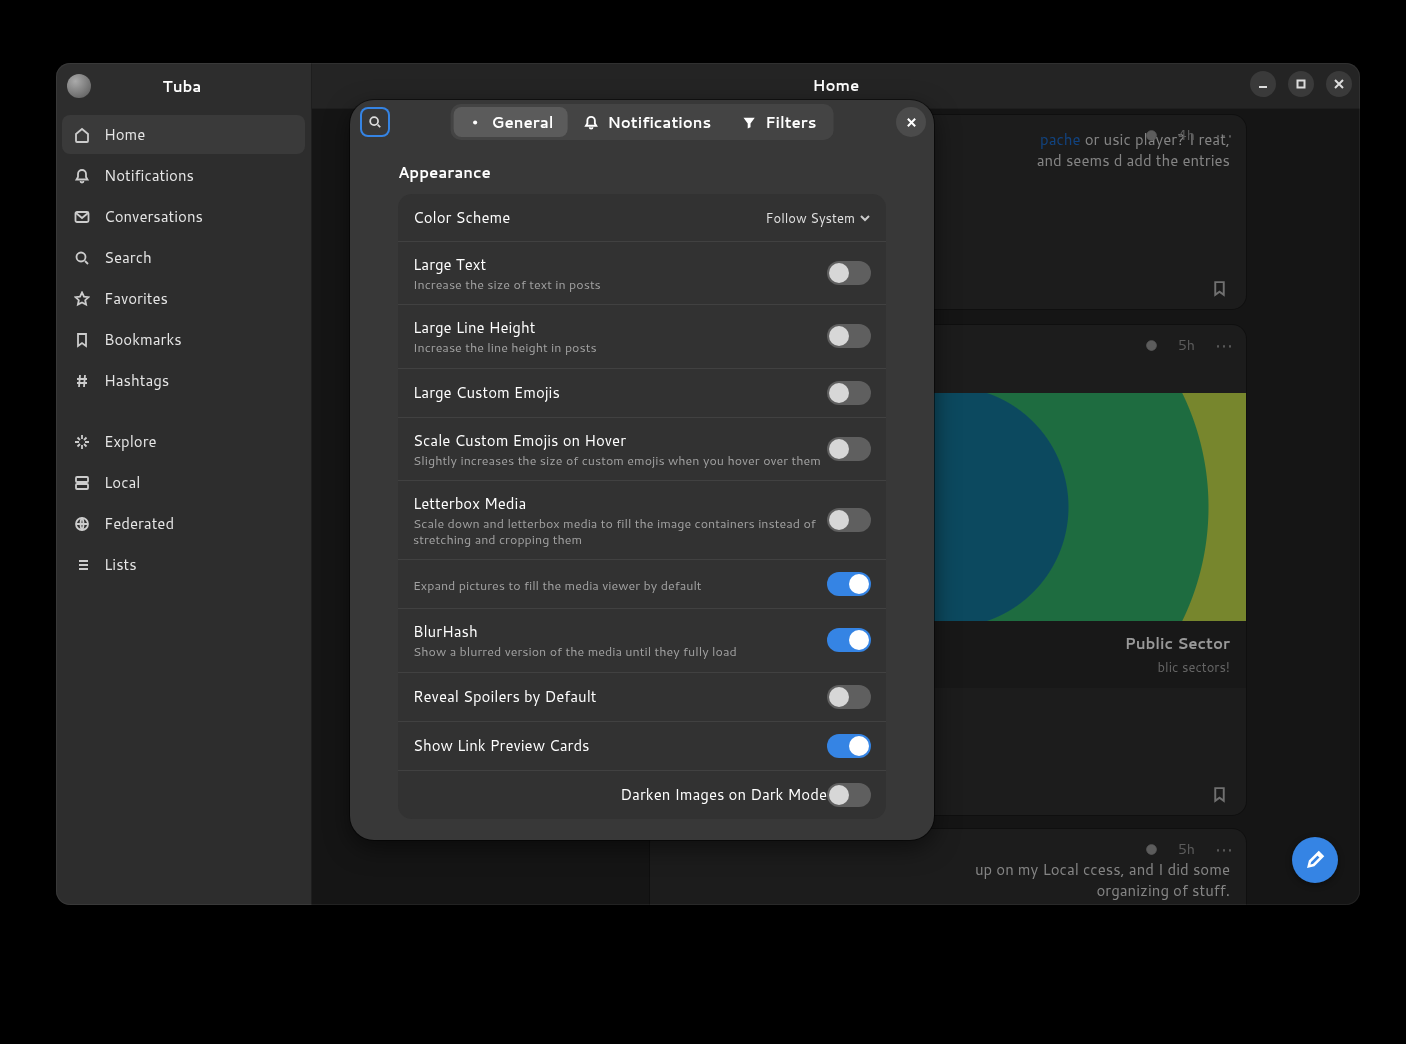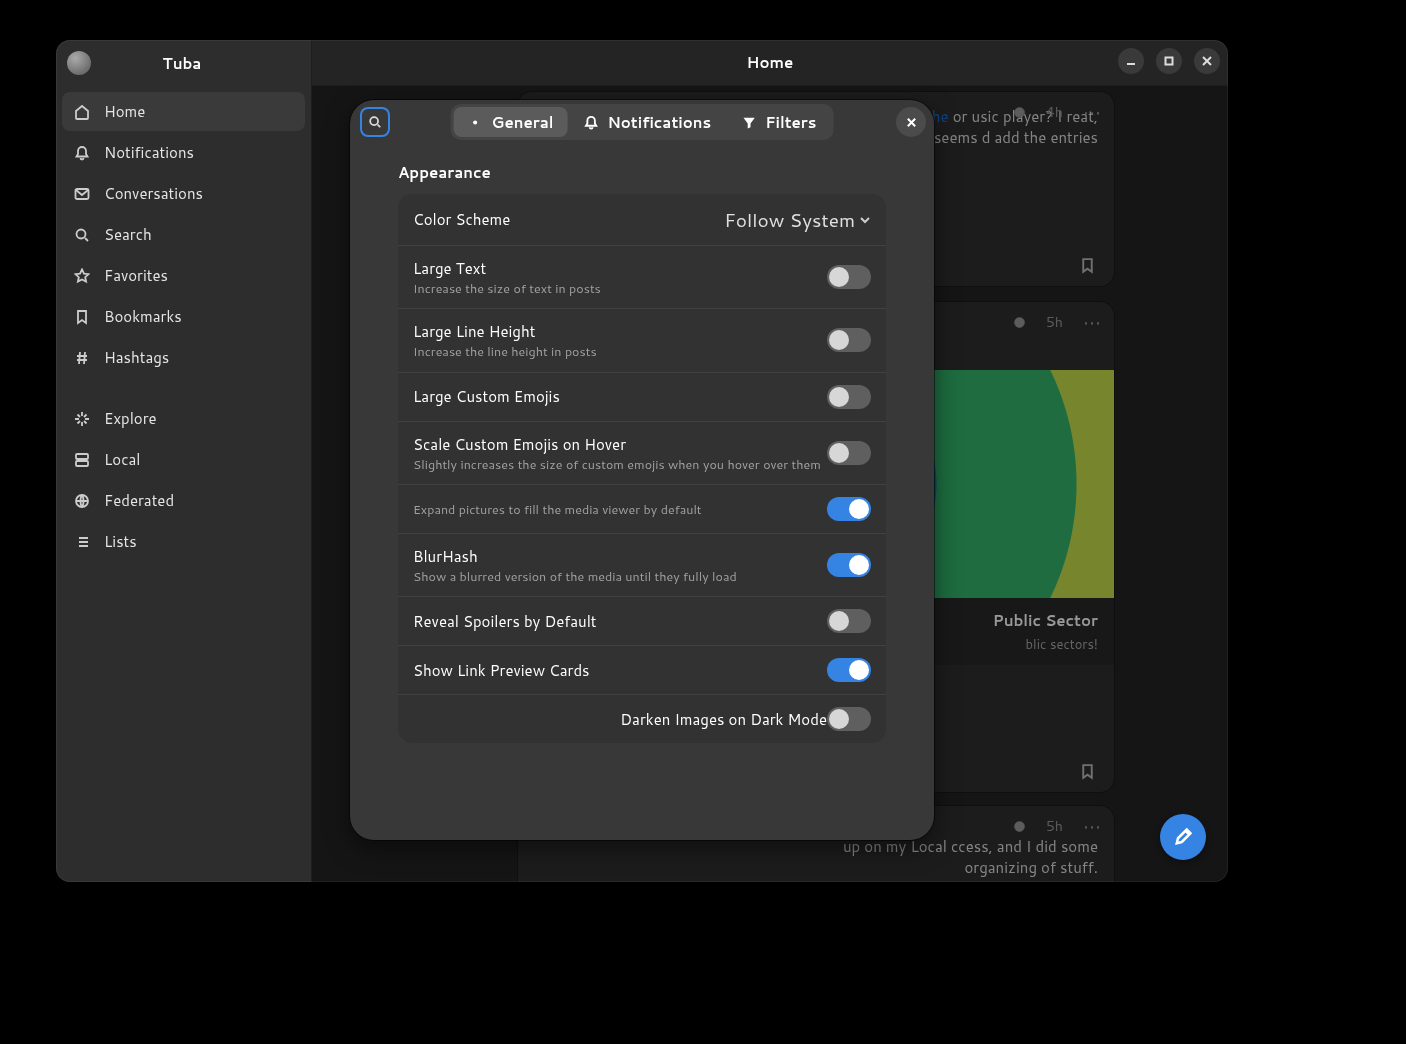--- a/index.html
+++ b/index.html
@@ -1,22 +1,22 @@
 <!DOCTYPE html>
 <html><head>
 <meta charset="utf-8">
 <style>
   * { box-sizing: border-box; margin: 0; padding: 0; }
   html, body { width: 1406px; height: 1044px; background: #000; font-family: "Cantarell", "Segoe UI", "Helvetica Neue", sans-serif; color: #e6e6e6; overflow: hidden; }
 
   
   .window {
     position: absolute;
-    left: 56px; top: 40px;
-    width: 1172px; height: 842px;
+    left: 56px; top: 63px;
+    width: 1304px; height: 842px;
     background: #242424;
     border-radius: 14px;
     overflow: hidden;
     box-shadow: 0 0 0 1px #000;
     display: flex;
   }
   .window::after{
     content:""; position:absolute; inset:0;
     border-radius:14px; pointer-events:none;
     box-shadow: inset 0 0 0 1px rgba(255,255,255,0.06);
@@ -146,21 +146,21 @@
     display:flex; flex-direction:column;
   }
   .row{
     display:flex; align-items:center; padding:12px 15px;
     border-bottom:1px solid #414141; gap:0;
   }
   .row:last-child{border-bottom:none;text-align:right;}
   .row-text{flex:1; min-width:0;}
   .row-title{font-size:15px; color:#fff;}
   .row-sub{font-size:12.5px; color:#a0a0a0; margin-top:1px; line-height:1.3;}
-  .combo-val{ font-size:19px; color:#e0e0e0; margin-right:4px;}
+  .combo-val{ font-size:13px; color:#e0e0e0; margin-right:4px;}
   .chev svg{width:12px;height:12px;stroke:#ccc;fill:none;stroke-width:2;}
   .switch{
     width:44px; height:24px; border-radius:24px; background:#5f5f5f;
     position:relative; flex-shrink:0; transition:background .15s;
   }
   .switch::after{
     content:""; position:absolute; top:2px; left:2px;
     width:20px; height:20px; border-radius:50%; background:#d7d7d7;
     transition:left .15s, background .15s;
   }
@@ -425,20 +425,27 @@
       </div>
       <div class="row">
         <div class="row-text">
             <div class="row-title">Scale Custom Emojis on Hover</div>
             <div class="row-sub">Slightly increases the size of custom emojis when you hover over them</div>
           </div>
         <div class="switch"></div>
       </div>
       <div class="row">
         <div class="row-text">
+            <div class="row-title">Letterbox Media</div>
+            <div class="row-sub">Scale down and letterbox media to fill the image containers instead of stretching and cropping them</div>
+          </div>
+        <div class="switch"></div>
+      </div>
+      <div class="row">
+        <div class="row-text">
             <div class="row-sub">Expand pictures to fill the media viewer by default</div>
           </div>
         <div class="switch on"></div>
       </div>
       <div class="row">
         <div class="row-text">
             <div class="row-title">BlurHash</div>
             <div class="row-sub">Show a blurred version of the media until they fully load</div>
           </div>
         <div class="switch on"></div>

